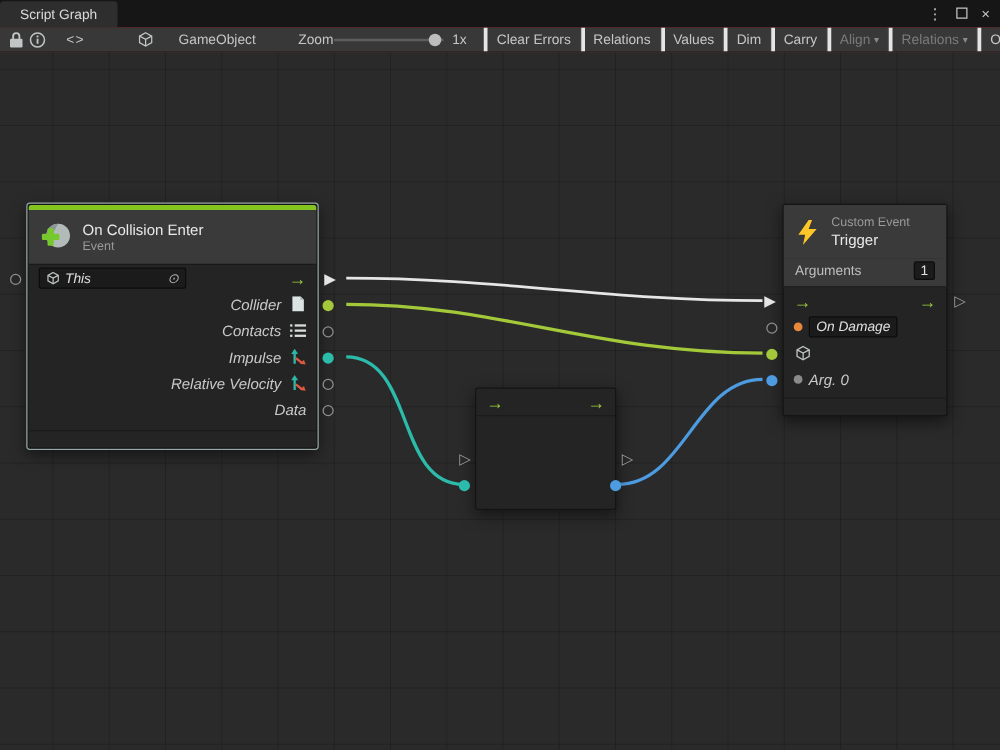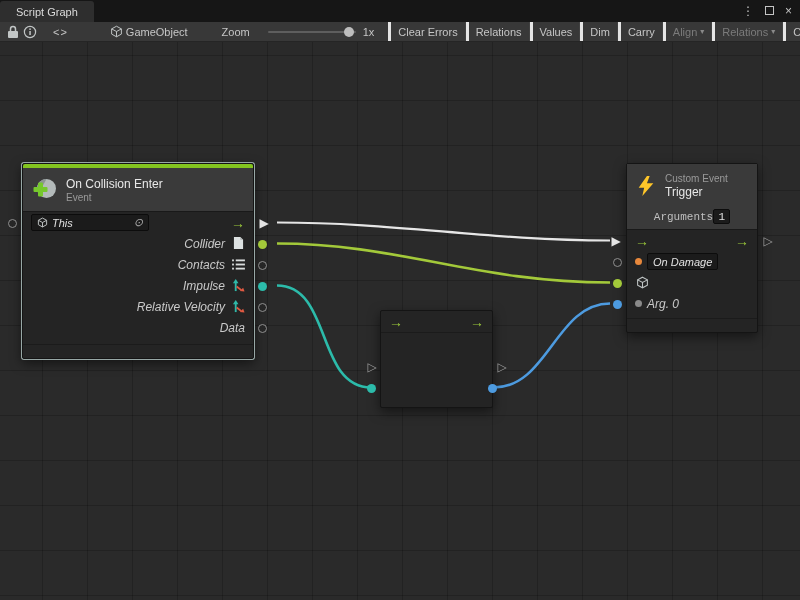--- a/index.html
+++ b/index.html
@@ -11,23 +11,23 @@
   .tab { background:#2E2E2E; border-radius:3px 3px 0 0; margin-top:1px; padding:0 16px; display:flex; align-items:center; font-size:11px; color:#DBDBDB; }
   .winbtns { margin-left:auto; display:flex; align-items:center; gap:11px; padding-right:8px; color:#C4C4C4; }
   .wbtn { font-size:12px; line-height:12px; cursor:default; }
   .maxbox { display:inline-block; width:9px; height:9px; border:1px solid #C4C4C4; }
 
   
   .toolbar { position:absolute; top:22px; left:0; right:0; height:20px; background:#383838; border-bottom:1px solid #252525; display:flex; align-items:center; font-size:11px; color:#C6C6C6; padding-left:7px; overflow:hidden; white-space:nowrap; }
   .ticon { display:inline-flex; align-items:center; justify-content:center; width:18px; height:16px; margin-right:4px; }
   .tsep { width:1px; height:14px; background:#2A2A2A; margin:0 6px; }
   .codeic { font-size:11px; letter-spacing:1px; color:#C6C6C6; }
-  .owner { display:inline-flex; align-items:center; gap:3px; margin-left:38px; }
+  .owner { display:inline-flex; align-items:center; gap:20px; margin-left:38px; }
   .zoomwrap { display:inline-flex; align-items:center; margin-left:34px; }
-  .zlabel { margin-right:18px; }
+  .zlabel { margin-right:0; }
   .ztrack { position:relative; width:88px; height:2px; background:#5E5E5E; border-radius:1px; }
   .zhandle { position:absolute; top:-4px; left:76px; width:10px; height:10px; border-radius:50%; background:#BDBDBD; }
   .zval { margin-left:7px; }
   .tbtns { display:inline-flex; align-items:stretch; margin-left:14px; height:20px; }
   .tbtn { display:inline-flex; align-items:center; padding:0 7px; border-left:3px solid #e5e5e5; border-right:1px solid #414141; color:#C6C6C6; }
   .tbtn.dim { color:#7B7B7B; }
   .caret { font-size:8px; margin-left:3px; color:#8A8A8A; }
 
   
   .canvas { position:absolute; top:42px; left:0; right:0; bottom:0; background-color:#2A2A2A;
@@ -48,21 +48,21 @@
   .row { height:21px; display:flex; align-items:center; padding:0 8px; font-size:12px;font-style:italic; }
   .row.rr { justify-content:flex-end; gap:6px; }
   .row.spread { justify-content:space-between; }
   .rlabel { color:#C9C9C9; }
   .micon { display:inline-flex; width:14px; height:14px; align-items:center; justify-content:center; }
   .flowg { font-size:14px; font-weight:bold; line-height:14px; }
   .nfoot { border-top:1px solid #1B1B1B; }
 
   .field { display:inline-flex; align-items:center; gap:4px; background:#1B1B1B; border:1px solid #0C0C0C; border-radius:2px; height:17px; padding:0 5px; font-size:11px; color:#E0E0E0; }
   .tgticon { margin-left:auto; color:#ABABAB; font-size:11px; }
-  .argsrow { display:flex; align-items:center; justify-content:center; padding:2px 9px 5px 9px; font-size:11px; color:#BFBFBF; background:#3A3A3A;font-family:Liberation Mono, monospace; }
+  .argsrow { display:flex; align-items:center; justify-content:space-between; padding:2px 9px 5px 9px; font-size:11px; color:#BFBFBF; background:#3A3A3A; }
   .argbox { background:#1B1B1B; border:1px solid #0C0C0C; border-radius:2px; min-width:17px; height:15px; display:inline-flex; align-items:center; justify-content:center; font-size:11px; color:#E0E0E0; }
   .inldot { display:inline-block; width:7px; height:7px; border-radius:50%; margin-right:5px; flex:none; }
 
   
   .pc { position:absolute; width:9px; height:9px; border-radius:50%; }
   .ring { background:#262626; border:1px solid #8F8F8F; }
   .tri { position:absolute; font-size:12px; line-height:12px; width:14px; text-align:center; }
   .tri.filled { color:#E4E4E4; }
   .tri.outline { color:#9C9C9C; }
 </style>

